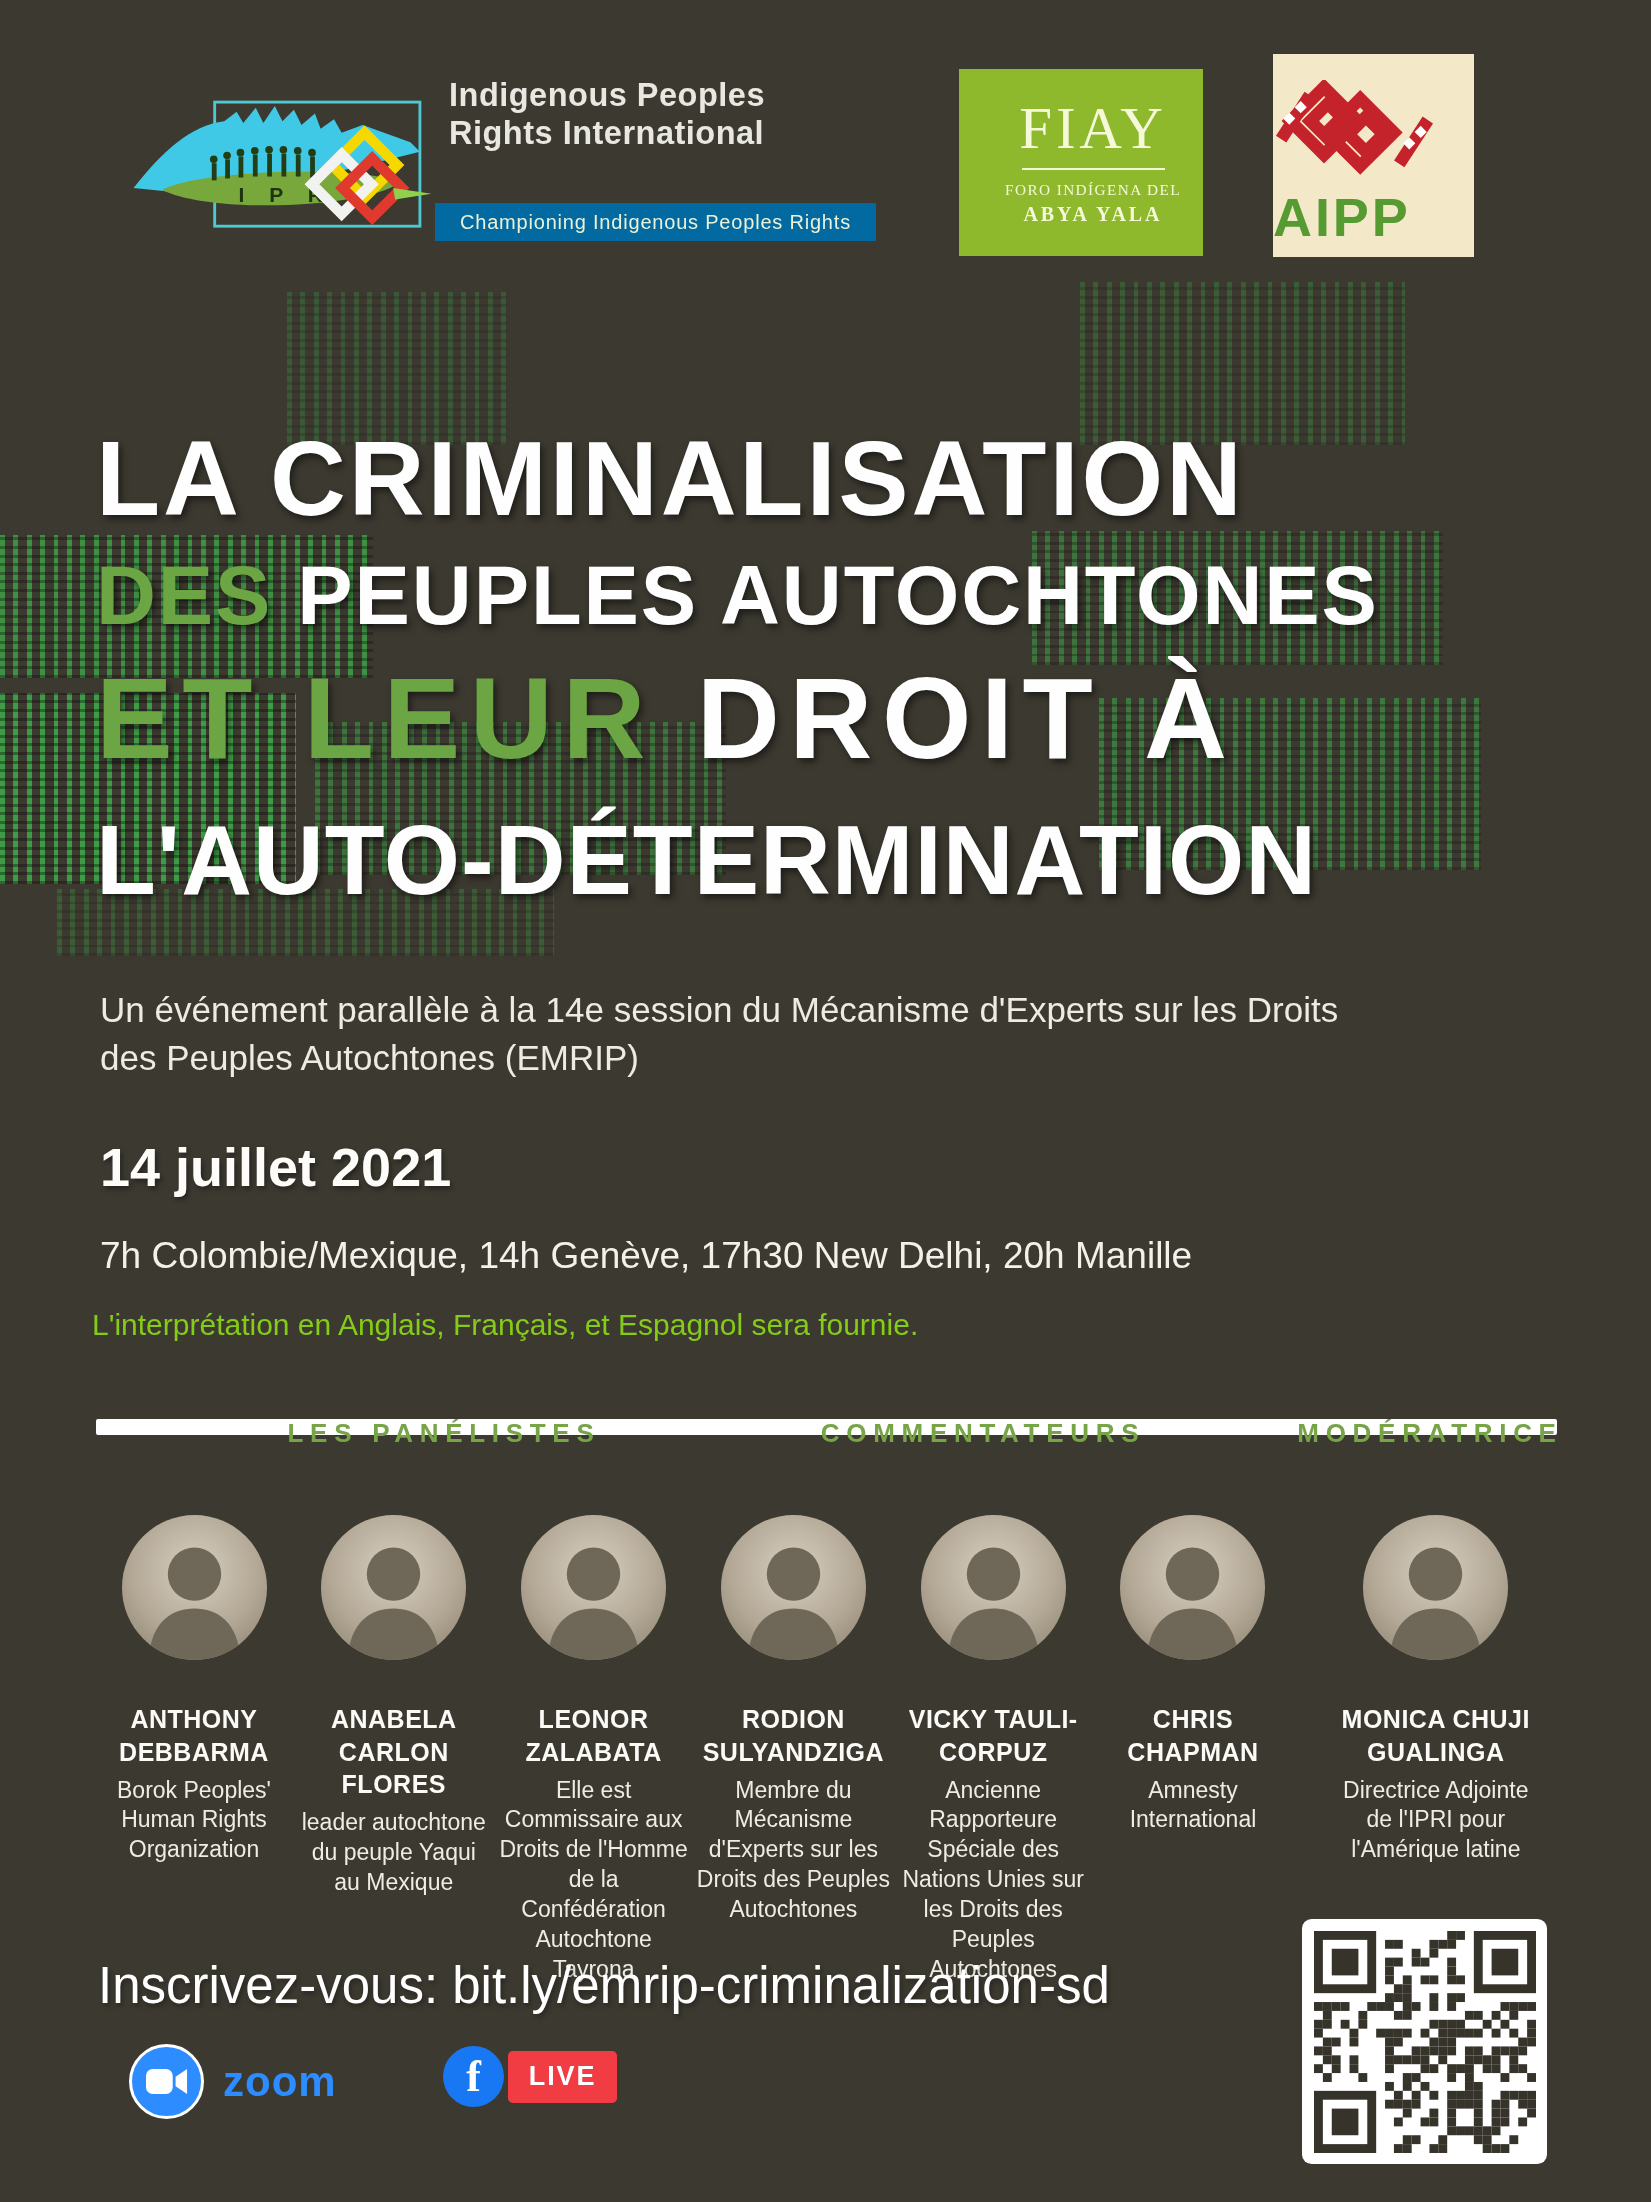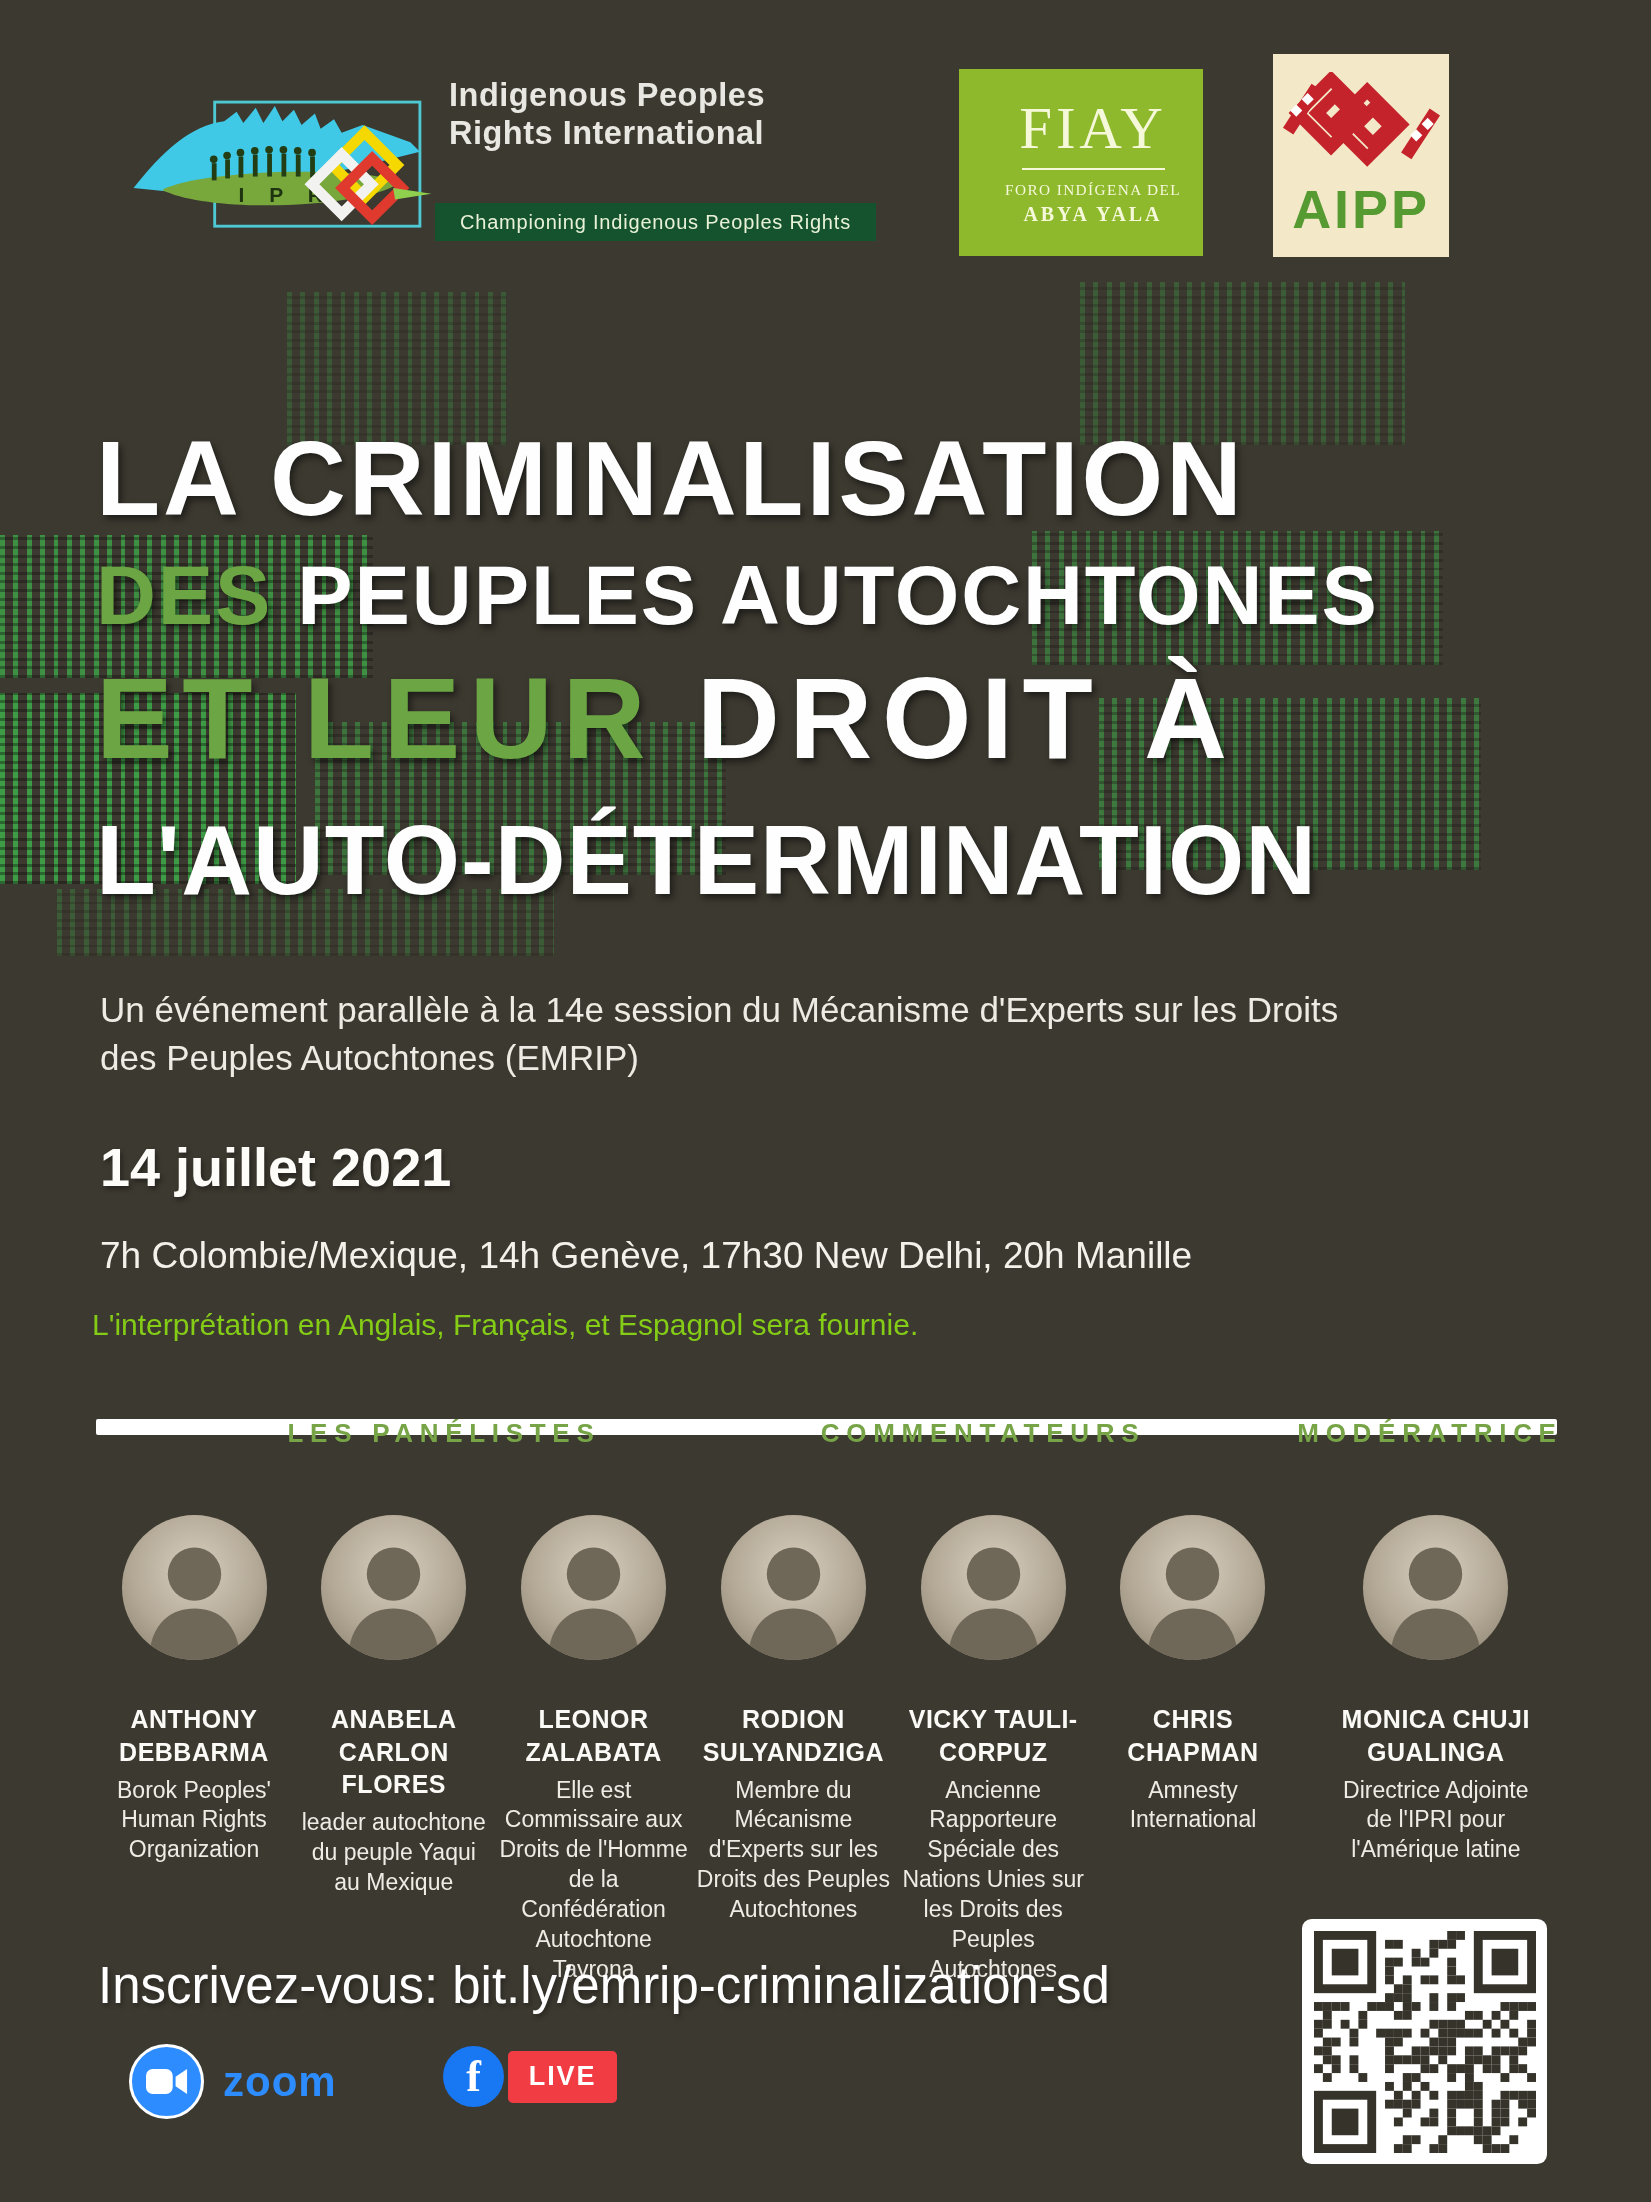--- a/index.html
+++ b/index.html
@@ -16,35 +16,35 @@
       repeating-linear-gradient(0deg, rgba(0,0,0,.35) 0 2.9px, transparent 2.9px 8.6px),
       repeating-linear-gradient(90deg, #3fae4a 0 4.8px, transparent 4.8px 13.4px);
     filter:blur(0.6px);
     pointer-events:none;
   }
   
   .ipri-logo{position:absolute;left:124px;top:75px;width:315px;height:163px;}
   .ipri-text{position:absolute;left:449px;top:76px;line-height:1.18;}
   .ipri-text .l{font-size:32.5px;font-weight:bold;color:#e9e7e1;letter-spacing:0.5px;}
   .ipri-tagline{
-    position:absolute;left:435px;top:203px;background:#14532d;color:#e9f2d9;
+    position:absolute;left:435px;top:203px;background:#0369a1;color:#e9f2d9;
     font-size:20px;padding:7.6px 25px;letter-spacing:0.8px;
   }
   .fiay{
     position:absolute;left:959px;top:69px;width:220px;height:187px;background:#8eb92d;
     display:flex;flex-direction:column;align-items:center;justify-content:center;
     font-family:"Liberation Serif",serif;color:#f6f8da;text-align:center;padding-left:24px;
   }
   .fiay .acr{font-size:59px;letter-spacing:3.8px;font-weight:normal;line-height:1;}
   .fiay .rule{width:143px;border-top:2.9px solid #f6f8da;margin:9.6px 0 11.5px;}
   .fiay .s1{font-size:15.3px;letter-spacing:1.4px;}
   .fiay .s2{font-size:20px;font-weight:bold;letter-spacing:2.9px;margin-top:3.8px;}
   .aipp{
-    position:absolute;left:1273px;top:54px;width:176px;height:203px;background:#f3e8c8;
-    display:flex;flex-direction:column;align-items:center;justify-content:flex-start;padding-top:18px;box-sizing:border-box;
+    position:absolute;left:1273px;top:54px;width:201px;height:203px;background:#f3e8c8;
+    display:flex;flex-direction:column;align-items:flex-start;justify-content:flex-start;padding-top:26px;box-sizing:border-box;
   }
   .aipp .acr{font-size:54px;font-weight:bold;color:#569a32;letter-spacing:2.9px;margin-top:5.7px;
     font-family:"Liberation Sans",sans-serif;}
   
   .tl{position:absolute;left:96px;white-space:nowrap;font-weight:bold;color:#fefefe;
       text-shadow:2.9px 3.8px 7.6px rgba(0,0,0,.5);line-height:1;}
   .tl .ac{color:#6ca644;}
   .tl1{top:426px;font-size:105px;letter-spacing:2.9px;}
   .tl2{top:554px;font-size:83px;letter-spacing:1.9px;}
   .tl3{top:661px;font-size:115px;letter-spacing:9.6px;}

